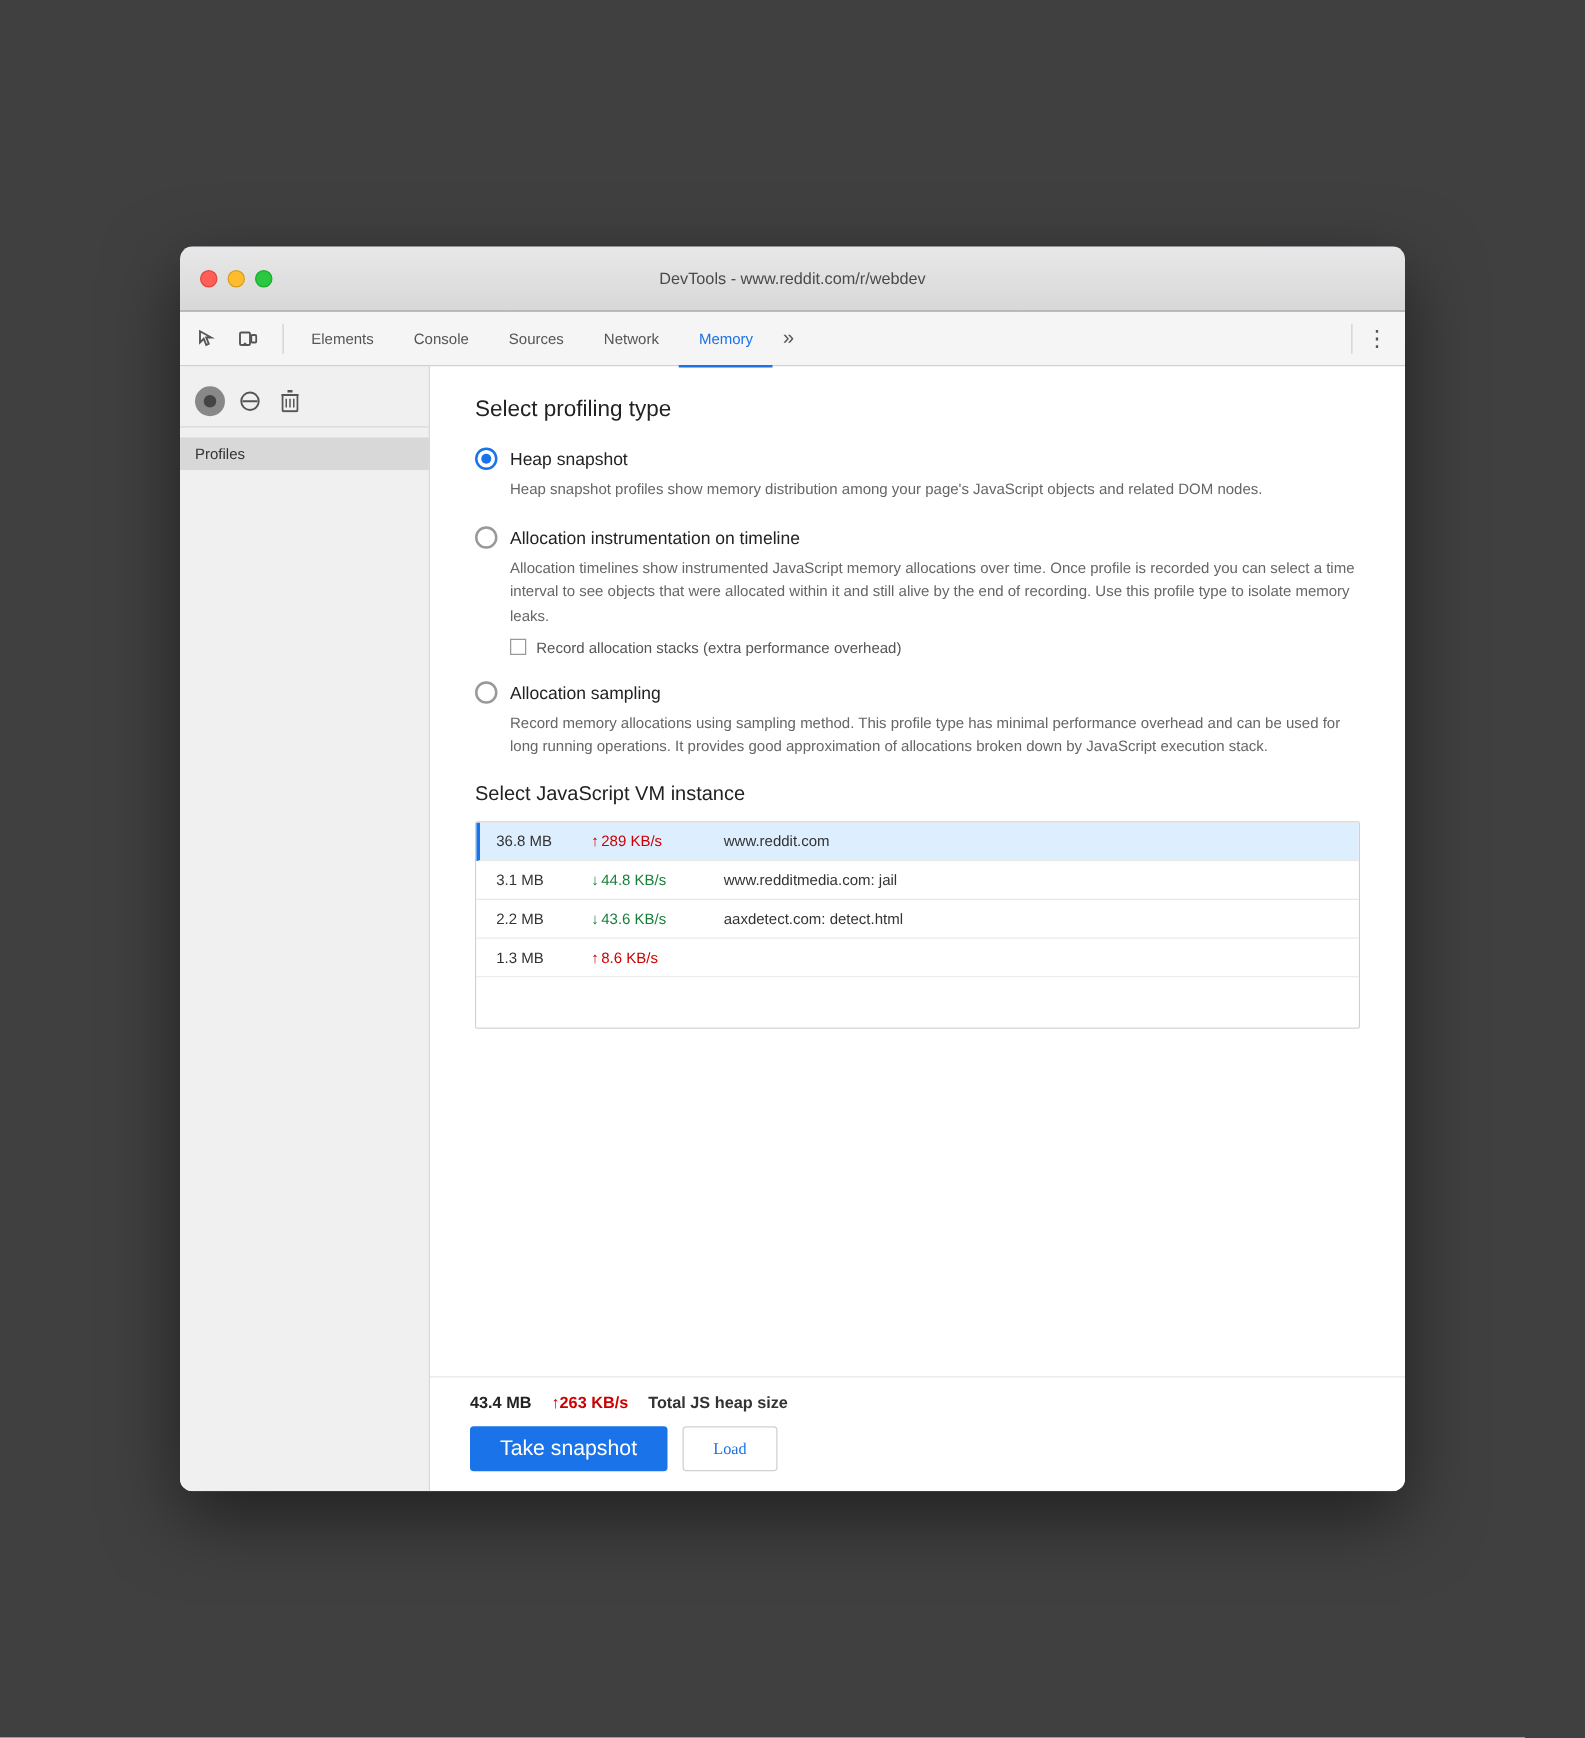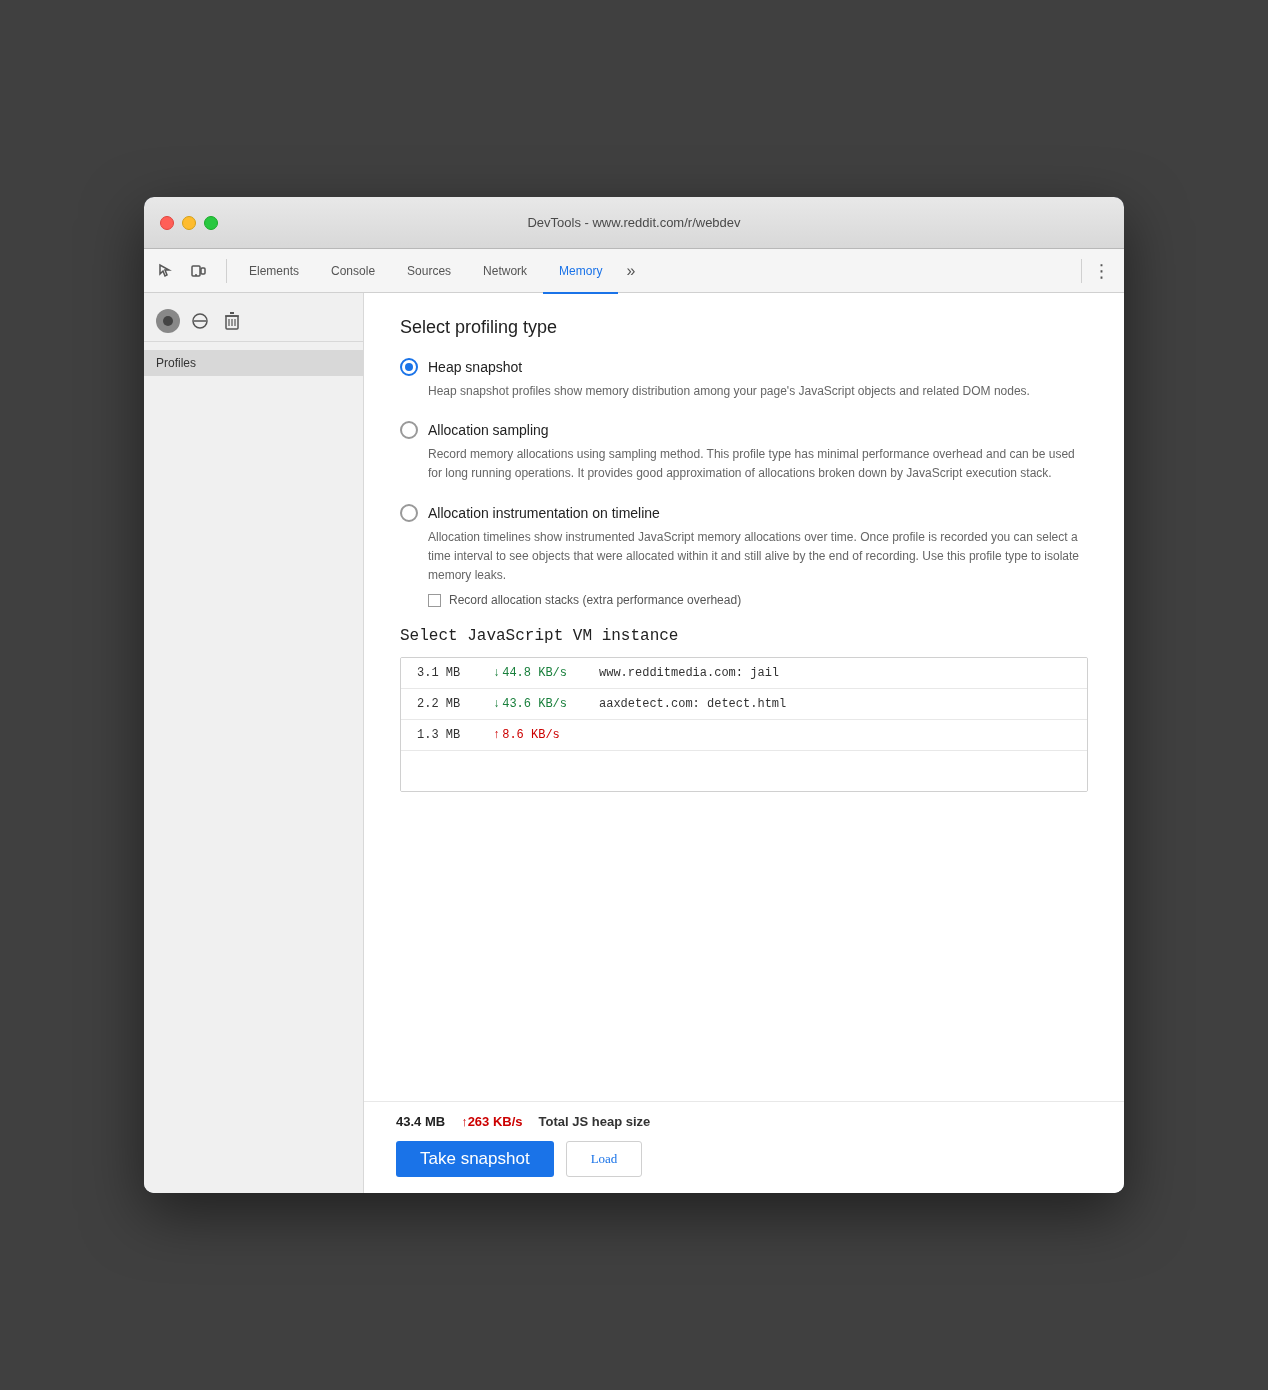--- a/index.html
+++ b/index.html
@@ -126,21 +126,21 @@
       color: #555;
       font-size: 18px;
       letter-spacing: 1px;
     }
     .main-layout {
       display: flex;
       height: calc(100% - 96px);
       background: #fff;
     }
     .sidebar {
-      width: 220px;
+      width: 200px;
       background: #f0f0f0;
       border-right: 1px solid #d8d8d8;
       padding: 8px 0;
       min-height: 900px;
     }
     .sidebar-toolbar {
       display: flex;
       align-items: center;
       padding: 8px 12px;
       gap: 8px;
@@ -240,21 +240,20 @@
       align-items: center;
       justify-content: center;
       cursor: pointer;
       flex-shrink: 0;
     }
     .checkbox-label {
       font-size: 12px;
       color: #555;
     }
     .vm-section {
-      font-family: Liberation Mono, monospace;
     }
     .vm-title {
       font-size: 16px;
       font-weight: 400;
       color: #222;
       margin-bottom: 12px;
     }
     .vm-table {
       border: 1px solid #d0d0d0;
       border-radius: 2px;
@@ -437,46 +436,51 @@
         <div class="section-title">Select profiling type</div>
 
         <div class="profiling-option">
           <div class="option-header">
             <div class="radio-btn selected">
               <div class="radio-inner"></div>
             </div>
             <span class="option-title">Heap snapshot</span>
           </div>
           <div class="option-desc">Heap snapshot profiles show memory distribution among your page's JavaScript objects and related DOM nodes.</div>
-        </div>
-
-        <div class="profiling-option">
-          <div class="option-header">
-            <div class="radio-btn"></div>
-            <span class="option-title">Allocation sampling</span>
-          </div>
-          <div class="option-desc">Record memory allocations using sampling method. This profile type has minimal performance overhead and can be used for long running operations. It provides good approximation of allocations broken down by JavaScript execution stack.</div>
         </div>
 
         <div class="profiling-option">
           <div class="option-header">
             <div class="radio-btn"></div>
             <span class="option-title">Allocation instrumentation on timeline</span>
           </div>
           <div class="option-desc">Allocation timelines show instrumented JavaScript memory allocations over time. Once profile is recorded you can select a time interval to see objects that were allocated within it and still alive by the end of recording. Use this profile type to isolate memory leaks.</div>
           <div class="checkbox-row">
             <div class="checkbox"></div>
             <span class="checkbox-label">Record allocation stacks (extra performance overhead)</span>
           </div>
         </div>
 
+        <div class="profiling-option">
+          <div class="option-header">
+            <div class="radio-btn"></div>
+            <span class="option-title">Allocation sampling</span>
+          </div>
+          <div class="option-desc">Record memory allocations using sampling method. This profile type has minimal performance overhead and can be used for long running operations. It provides good approximation of allocations broken down by JavaScript execution stack.</div>
+        </div>
+
         <div class="vm-section">
           <div class="vm-title">Select JavaScript VM instance</div>
           <div class="vm-table">
 
+            <div class="vm-row selected">
+              <span class="vm-size">36.8 MB</span>
+              <span class="vm-rate up"><span class="arrow-up"></span>289 KB/s</span>
+              <span class="vm-name">www.reddit.com</span>
+            </div>
 
             <div class="vm-row">
               <span class="vm-size">3.1 MB</span>
               <span class="vm-rate down"><span class="arrow-down"></span>44.8 KB/s</span>
               <span class="vm-name">www.redditmedia.com: jail</span>
             </div>
 
             <div class="vm-row">
               <span class="vm-size">2.2 MB</span>
               <span class="vm-rate down"><span class="arrow-down"></span>43.6 KB/s</span>

